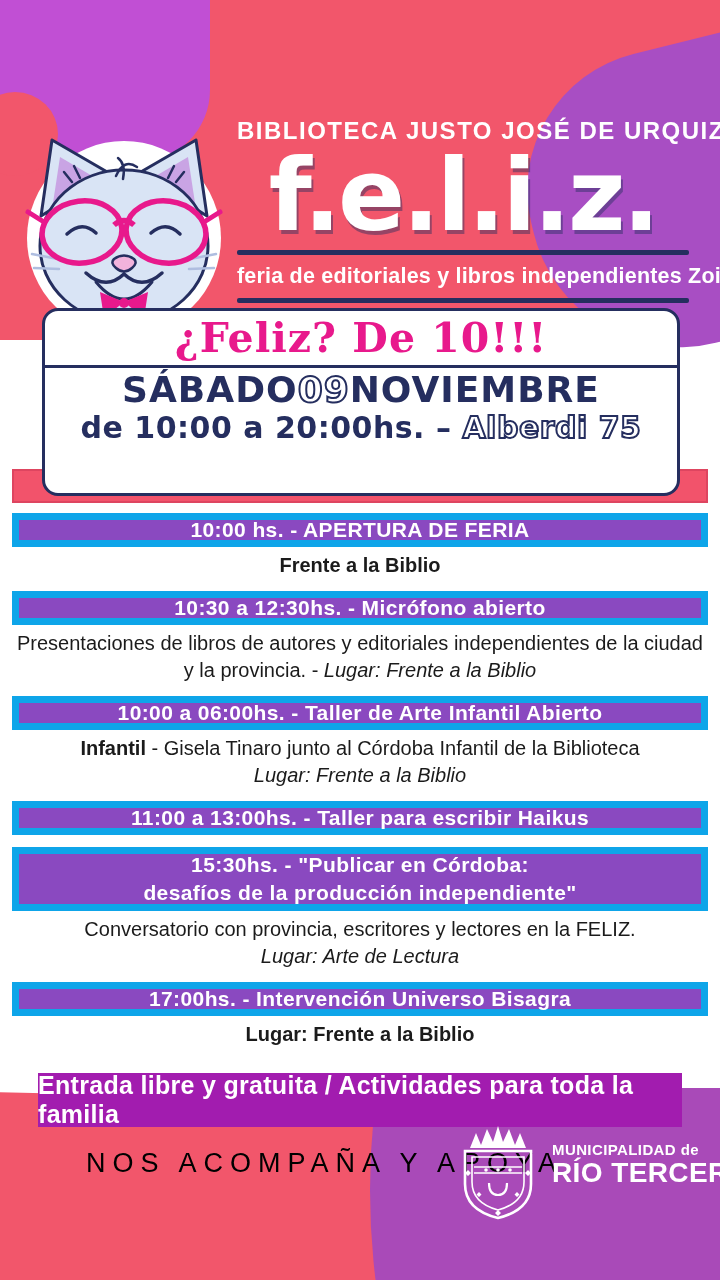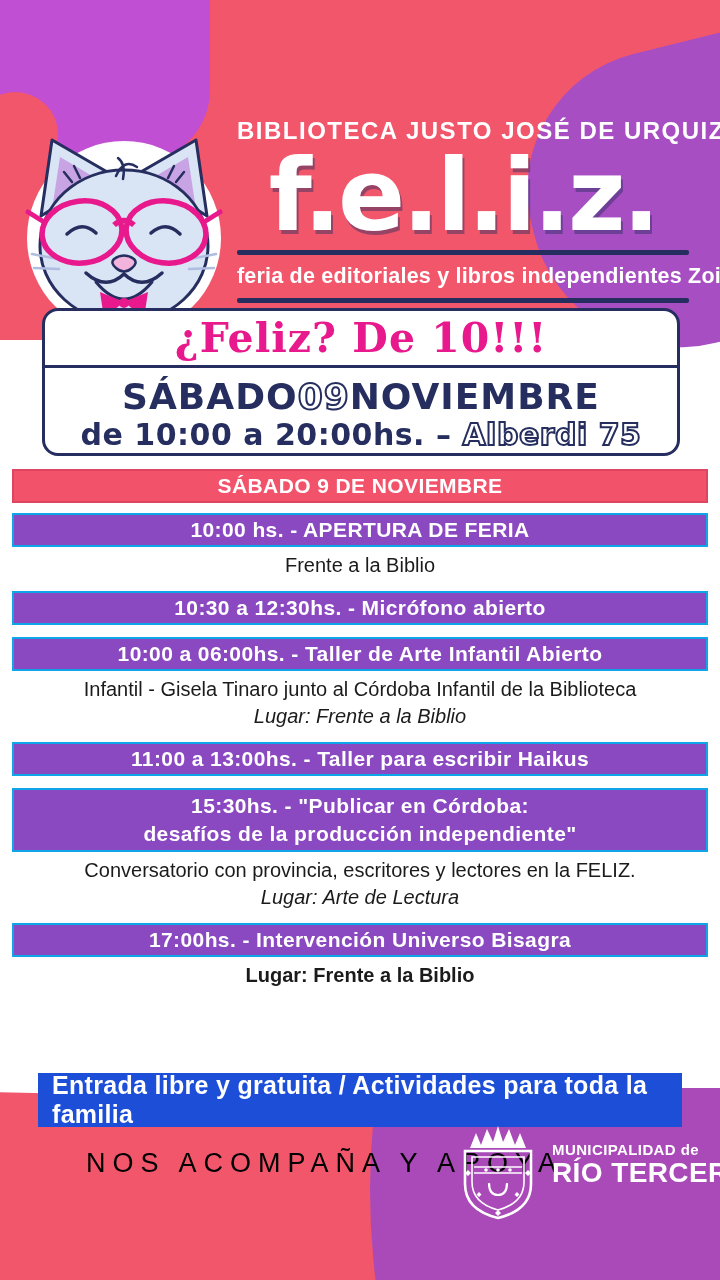--- a/index.html
+++ b/index.html
@@ -17,45 +17,45 @@
 
   .header-text { position:absolute; left:237px; top:117px; width:452px; z-index:2; text-align:center; color:#fff; }
   .lib-name { font-size:24px; font-weight:700; letter-spacing:1.5px; white-space:nowrap; }
   .feliz { font-family:"DejaVu Sans", sans-serif; font-size:99px; font-weight:800; letter-spacing:-3px; line-height:0.98; margin-top:2px; text-shadow:2px 4px 0 rgba(37,46,95,.45); }
   .hrule { height:5px; background:#252E5F; border-radius:2px; }
   .hrule.r1 { margin:6px 0 9px; }
   .hrule.r2 { margin:9px 0 0; }
   .tagline { font-size:21.5px; font-weight:600; letter-spacing:.2px; white-space:nowrap; }
 
   
-  .tbox { position:absolute; left:42px; top:308px; width:638px; height:148px; background:#fff; border:3px solid #252E5F; border-radius:16px; z-index:4; overflow:hidden; }
+  .tbox { position:absolute; left:42px; top:308px; width:638px; height:188px; background:#fff; border:3px solid #252E5F; border-radius:16px; z-index:4; overflow:hidden; }
   .tbox-headline { height:57px; display:flex; align-items:center; justify-content:center; border-bottom:3px solid #252E5F; font-family:"DejaVu Serif", serif; font-weight:700; font-size:41px; color:#E8198C; letter-spacing:1px; }
-  .tbox-dates { padding-top:10px; text-align:center; color:#252E5F; font-family:"DejaVu Sans", sans-serif; font-weight:800; }
+  .tbox-dates { padding-top:3px; text-align:center; color:#252E5F; font-family:"DejaVu Sans", sans-serif; font-weight:800; }
   .dline1 { font-size:36px; letter-spacing:1px; line-height:1.08; white-space:nowrap; }
   .dline2 { font-size:30px; letter-spacing:.5px; white-space:nowrap; }
   .outl { color:#fff; -webkit-text-stroke:2px #252E5F; }
 
   
   .schedule { position:absolute; top:469px; left:0; width:720px; z-index:2; }
   .banner { margin:0 12px 5px; height:34px; display:flex; align-items:center; justify-content:center; color:#fff; font-weight:700; font-size:21px; letter-spacing:.4px; }
   .banner.red { background:#F2536B; border:2px solid #DE4560; }
-  .banner.purple { background:#8A49C0; border:2px solid #0ea5e9; }
+  .banner.purple { background:#8A49C0; border:7px solid #0ea5e9; }
   .banner.two { height:64px; flex-direction:column; line-height:1.32; }
   .event { margin-bottom:12px; }
   .ebody { text-align:center; font-size:20px; color:#1b1b1b; line-height:27px; margin:0 14px; }
-  .b { font-weight:400; }
+  .b { font-weight:700; }
   .sb { font-weight:600; }
   .it { font-style:italic; }
 
   
   .bottom { position:absolute; left:0; top:1088px; width:720px; height:192px; overflow:hidden; z-index:1; }
   .bottom-pink { position:absolute; left:-10px; top:4px; width:760px; height:260px; background:#F2566B; transform:rotate(1.3deg); transform-origin:top left; }
   .bottom-purple { position:absolute; left:370px; top:-628px; width:1460px; height:1460px; background:#A94AB8; border-radius:50%; }
 
-  .navy-banner { position:absolute; left:38px; top:1073px; width:644px; height:54px; background:#1d4ed8; display:flex; align-items:center; justify-content:center; color:#fff; font-size:25px; font-weight:600; letter-spacing:.3px; z-index:5;padding-left:14px; }
+  .navy-banner { position:absolute; left:38px; top:1073px; width:644px; height:54px; background:#a21caf; display:flex; align-items:center; justify-content:center; color:#fff; font-size:25px; font-weight:600; letter-spacing:.3px; z-index:5; }
 
   .sponsor-label { position:absolute; left:86px; top:1148px; color:#000000; font-size:27px; font-weight:500; letter-spacing:7px; z-index:5; white-space:nowrap; }
   .sponsor-logo { position:absolute; left:448px; top:1126px; width:100px; height:96px; z-index:5; }
   .sponsor-text { position:absolute; left:552px; top:1142px; color:#fff; z-index:5; text-align:left; line-height:1.05; }
   .sponsor-line1 { font-size:15px; font-weight:600; letter-spacing:.4px; white-space:nowrap; }
   .sponsor-line2 { font-size:28px; font-weight:800; letter-spacing:.4px; white-space:nowrap; }
 </style>
 </head>
 <body>
 
@@ -124,20 +124,21 @@
   <div class="schedule">
     <div class="banner red" style="margin-bottom:10px;">SÁBADO 9 DE NOVIEMBRE</div>
 
     <div class="event">
       <div class="banner purple">10:00 hs. - APERTURA DE FERIA</div>
       <div class="ebody"><span class="b">Frente a la Biblio</span></div>
     </div>
 
     <div class="event">
       <div class="banner purple">10:30 a 12:30hs. - Micrófono abierto</div>
+      <div class="ebody"><span>Presentaciones de libros de autores y editoriales independientes de la ciudad y la provincia. -</span> <span class="it">Lugar:  Frente a la Biblio</span></div>
     </div>
 
     <div class="event">
       <div class="banner purple">10:00 a 06:00hs. - Taller de Arte Infantil Abierto</div>
       <div class="ebody">
         <div><span class="b">Infantil</span> <span>- Gisela Tinaro junto al Córdoba Infantil de la Biblioteca</span></div>
         <div class="it">Lugar:  Frente a la Biblio</div>
       </div>
     </div>
 

